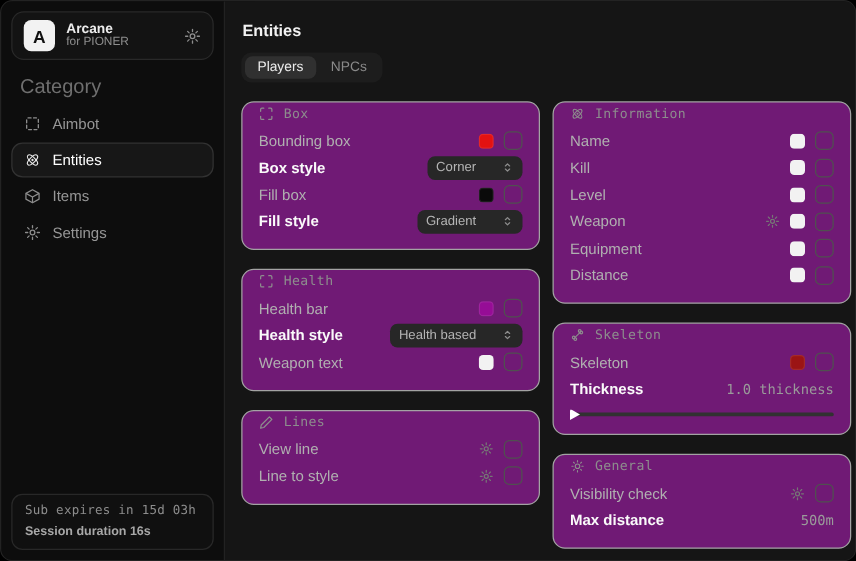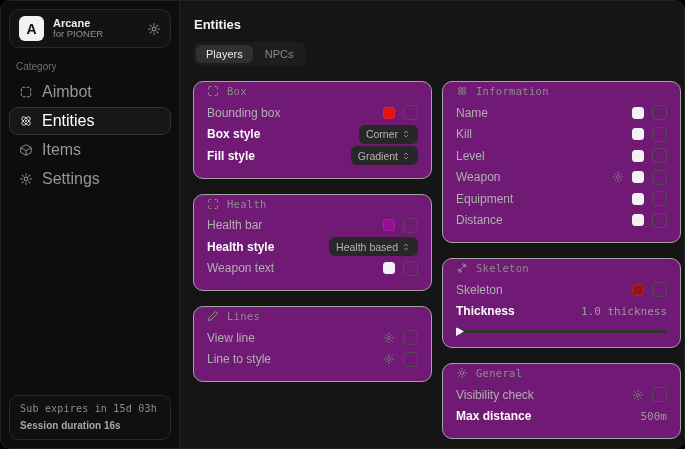--- a/index.html
+++ b/index.html
@@ -7,23 +7,23 @@
   .window { position:absolute; inset:0; display:flex; background:#141414; border:1px solid #232323; border-radius:10px; overflow:hidden; }
 
   
   .sidebar { width:179px; flex:none; background:#0d0d0d; border-right:1px solid #222; display:flex; flex-direction:column; padding:8px; }
   .brand-card { display:flex; align-items:center; gap:9px; border:1px solid #292929; background:#131313; border-radius:10px; padding:6px 9px; height:39px; }
   .logo { width:25px; height:25px; background:#f2f2f2; border-radius:6px; display:flex; align-items:center; justify-content:center; font-weight:bold; font-size:14px; color:#111; }
   .brand-text { flex:1; line-height:1.15; }
   .brand-title { font-size:11px; font-weight:bold; color:#ececec; }
   .brand-sub { font-size:9.5px; color:#8f8f8f; }
   .icon { display:inline-flex; align-items:center; justify-content:center; color:#8d8d8d; }
-  .category { font-size:10px; color:#6f6f6f; margin:13px 7px 6px; }
+  .category { font-size:16px; color:#6f6f6f; margin:13px 7px 6px; }
   .nav { display:flex; flex-direction:column; gap:1px; }
-  .nav-item { display:flex; align-items:center; gap:9px; height:28px; padding:0 9px; border:1px solid transparent; border-radius:9px; color:#969696; font-size:16px; cursor:pointer; }
+  .nav-item { display:flex; align-items:center; gap:9px; height:28px; padding:0 9px; border:1px solid transparent; border-radius:9px; color:#969696; font-size:12px; cursor:pointer; }
   .nav-item.active { background:#171717; border-color:#323232; color:#fff; }
   .nav-item.active .icon { color:#e8e8e8; }
   .sidebar-footer { margin-top:auto; border:1px solid #282828; background:#101010; border-radius:9px; padding:7px 10px 8px; }
   .foot1 { font-family:"DejaVu Sans Mono", monospace; font-size:10px; color:#8d8d8d; letter-spacing:.2px; }
   .foot2 { font-size:10px; color:#a8a8a8; font-weight:bold; margin-top:6px; }
 
   
   .main { flex:1; background:#151515; padding:13px 12px 12px 13px; display:flex; flex-direction:column; }
   .page-title { font-size:13px; font-weight:bold; color:#f2f2f2; margin:3px 0 10px 1px; }
   .tabs { display:inline-flex; gap:2px; background:#1d1d1d; border-radius:8px; padding:3px; align-self:flex-start; }
@@ -32,21 +32,21 @@
   .columns { display:flex; gap:10px; margin-top:15px; }
   .col { width:239px; display:flex; flex-direction:column; gap:15px; }
   .panel { background:#701a75; border:1px solid #a3a3a3; border-radius:10px; padding:0 13px 11px; }
   .panel-title { display:flex; align-items:center; gap:8px; color:#8d8d8d; font-family:"DejaVu Sans Mono", monospace; font-size:10.5px; margin:3px 0 5px; letter-spacing:.3px; }
   .row { display:flex; align-items:center; justify-content:space-between; height:21.5px; }
   .row-label { font-size:12px; color:#b0b0b0; }
   .row-label.strong { color:#fafafa; font-weight:bold; }
   .controls { display:flex; align-items:center; gap:8px; }
   .swatch { width:12px; height:12px; border-radius:3.5px; border:1px solid rgba(255,255,255,.09); cursor:pointer; }
   .checkbox { width:15px; height:15px; border-radius:4.5px; border:1.5px solid #505050; background:transparent; cursor:pointer; }
-  .dropdown { display:flex; align-items:center; gap:3px; background:#272727; border-radius:6px; padding:0 7px; height:19px; font-size:10.5px; color:#b5b5b5; cursor:pointer; }
+  .dropdown { display:flex; align-items:center; gap:20px; background:#272727; border-radius:6px; padding:0 7px; height:19px; font-size:10.5px; color:#b5b5b5; cursor:pointer; }
   .mini-gear { color:#767676; cursor:pointer; display:inline-flex; }
   .value { font-family:"DejaVu Sans Mono", monospace; font-size:11px; color:#9a9a9a; }
   .slider { position:relative; height:3px; background:#313131; border-radius:2px; margin:8px 0 3px; cursor:pointer; }
   .slider-fill { position:absolute; left:0; top:0; bottom:0; background:#e9e9e9; border-radius:2px; }
   .slider-handle { position:absolute; top:50%; transform:translate(-50%,-50%); width:9px; height:9px; background:#fff; border-radius:50%; }
   .slider-handle.tri { width:8px; height:9px; border-radius:1px; clip-path:polygon(0 0, 100% 50%, 0 100%); transform:translate(0,-50%); }
   svg { display:block; }
 </style>
 </head>
 <body>
@@ -148,20 +148,27 @@
             <span class="dropdown">
               <span>Corner</span>
               <span class="icon">
                 <svg width="10" height="10" viewBox="0 0 24 24" fill="none" stroke="currentColor" stroke-width="2.4" stroke-linecap="round" stroke-linejoin="round">
                     <path d="M8 9l4-4 4 4M8 15l4 4 4-4"></path>
                   </svg>
               </span>
             </span>
           </div>
           <div class="row">
+            <span class="row-label">Fill box</span>
+            <span class="controls">
+              <span class="swatch" style="background-color: rgb(10, 10, 10);"></span>
+              <span class="checkbox"></span>
+            </span>
+          </div>
+          <div class="row">
             <span class="row-label strong">Fill style</span>
             <span class="dropdown">
               <span>Gradient</span>
               <span class="icon">
                 <svg width="10" height="10" viewBox="0 0 24 24" fill="none" stroke="currentColor" stroke-width="2.4" stroke-linecap="round" stroke-linejoin="round">
                     <path d="M8 9l4-4 4 4M8 15l4 4 4-4"></path>
                   </svg>
               </span>
             </span>
           </div>

